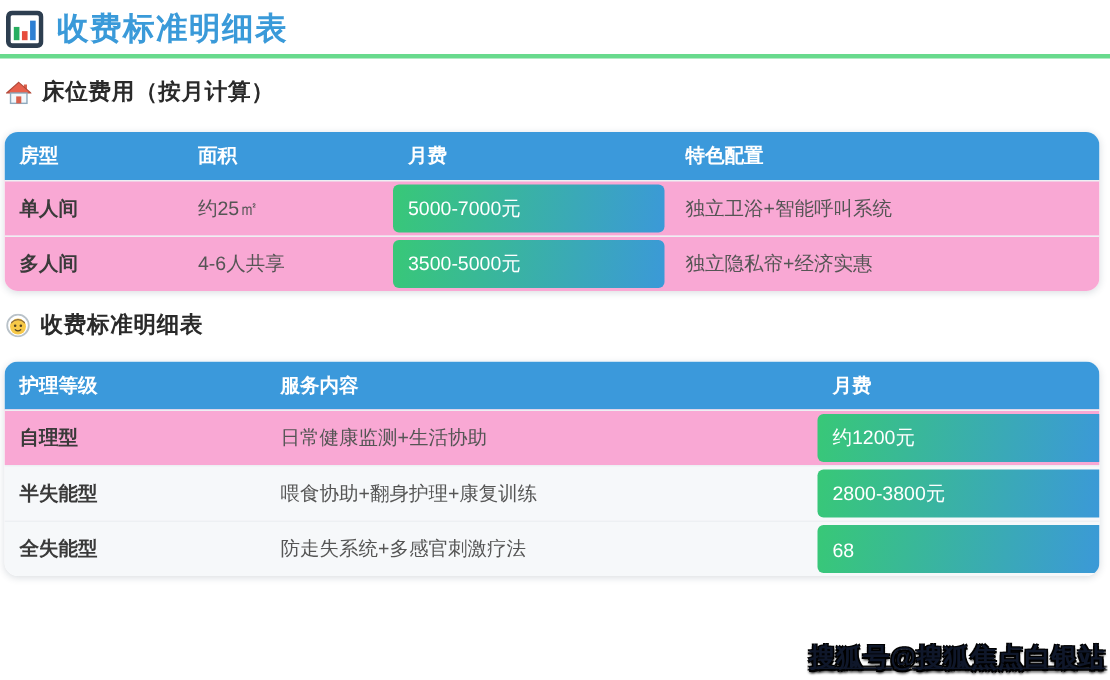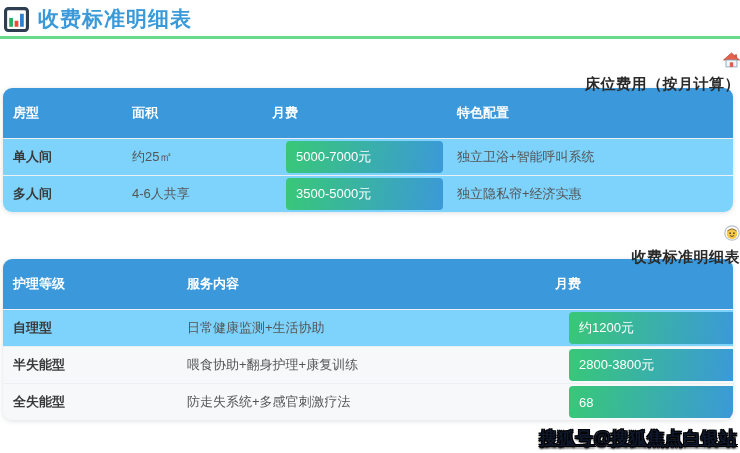--- a/index.html
+++ b/index.html
@@ -9,46 +9,46 @@
     overflow: hidden;
     background: #ffffff;
     font-family: "Liberation Sans", "DejaVu Sans", sans-serif;
   }
   
   .title-row { display: flex; align-items: center; gap: 9px; padding: 5px 16px 0 4px; height: 33px; }
   .title-row .app-title { font-size: 21px; font-weight: bold; color: #3a9ad9; letter-spacing: 1px; }
   .divider { height: 3px; background: #68da8d; margin-top: 3px; width: 740px; }
 
   
-  .section-heading { display: flex; align-items: flex-end; gap: 7px; margin: 13px 0 0 4px; height: 19px; flex-direction: column; }
+  .section-heading { display: flex; align-items: center; gap: 7px; margin: 13px 0 0 4px; height: 19px; }
   .section-heading .heading-text { font-size: 15px; font-weight: bold; color: #2a2a2a; letter-spacing: 0.5px; }
 
   
   .card {
     width: 730px; margin-left: 3px; border-radius: 9px; overflow: hidden;
     box-shadow: 0 1px 5px rgba(60,80,100,0.18);
     background: #ffffff;
   }
   .card.bed { margin-top: 17px; }
   .card.care { margin-top: 15px; }
-  .thead { background: #3b99db; color: #ffffff; font-size: 13px; font-weight: bold; height: 50px; }
+  .thead { background: #3b99db; color: #ffffff; font-size: 13px; font-weight: bold; height: 32px; }
   .grid-bed  { display: grid; grid-template-columns: 119px 140px 183px 1fr; align-items: center; }
   .grid-care { display: grid; grid-template-columns: 174px 368px 1fr; align-items: center; }
-  .trow { height: 37px; font-size: 13px; color: #555; border-top: 1px solid #edf0f3; background: #7dd3fc; }
+  .trow { height: 37px; font-size: 13px; color: #555; border-top: 1px solid #edf0f3; background: #f9a8d4; }
   .trow.alt { background: #f6f8fa; }
   .cell { padding-left: 10px; white-space: nowrap; overflow: hidden; }
   .cell.features { padding-left: 12px; }
   .cell.first { font-weight: bold; color: #3a3a3a; }
   .fee-cell { position: relative; height: 100%; }
   .fee-pill {
     position: absolute; top: 2px; bottom: 2px; left: 0; right: 2px;
     border-radius: 4px;
     background: linear-gradient(100deg, #38c877 0%, #3b99d8 100%);
     color: #ffffff; font-size: 13px;
-    display: flex; align-items: center; padding-left: 10px; white-space: nowrap; margin-left: 24px;
+    display: flex; align-items: center; padding-left: 10px; white-space: nowrap;
   }
   .fee-pill.flush-right { right: 0; border-radius: 4px 0 0 4px; }
 
   
   .watermark {
     position: absolute; right: 3px; bottom: 3px;
     font-size: 17.5px; font-weight: bold; color: #0f172a; letter-spacing: 0.5px;
     text-shadow: -1px -1px 0 #000, 1px -1px 0 #000, -1px 1px 0 #000, 1px 1px 0 #000, 0 2px 2px #000;
     z-index: 9;
     text-decoration: underline;

